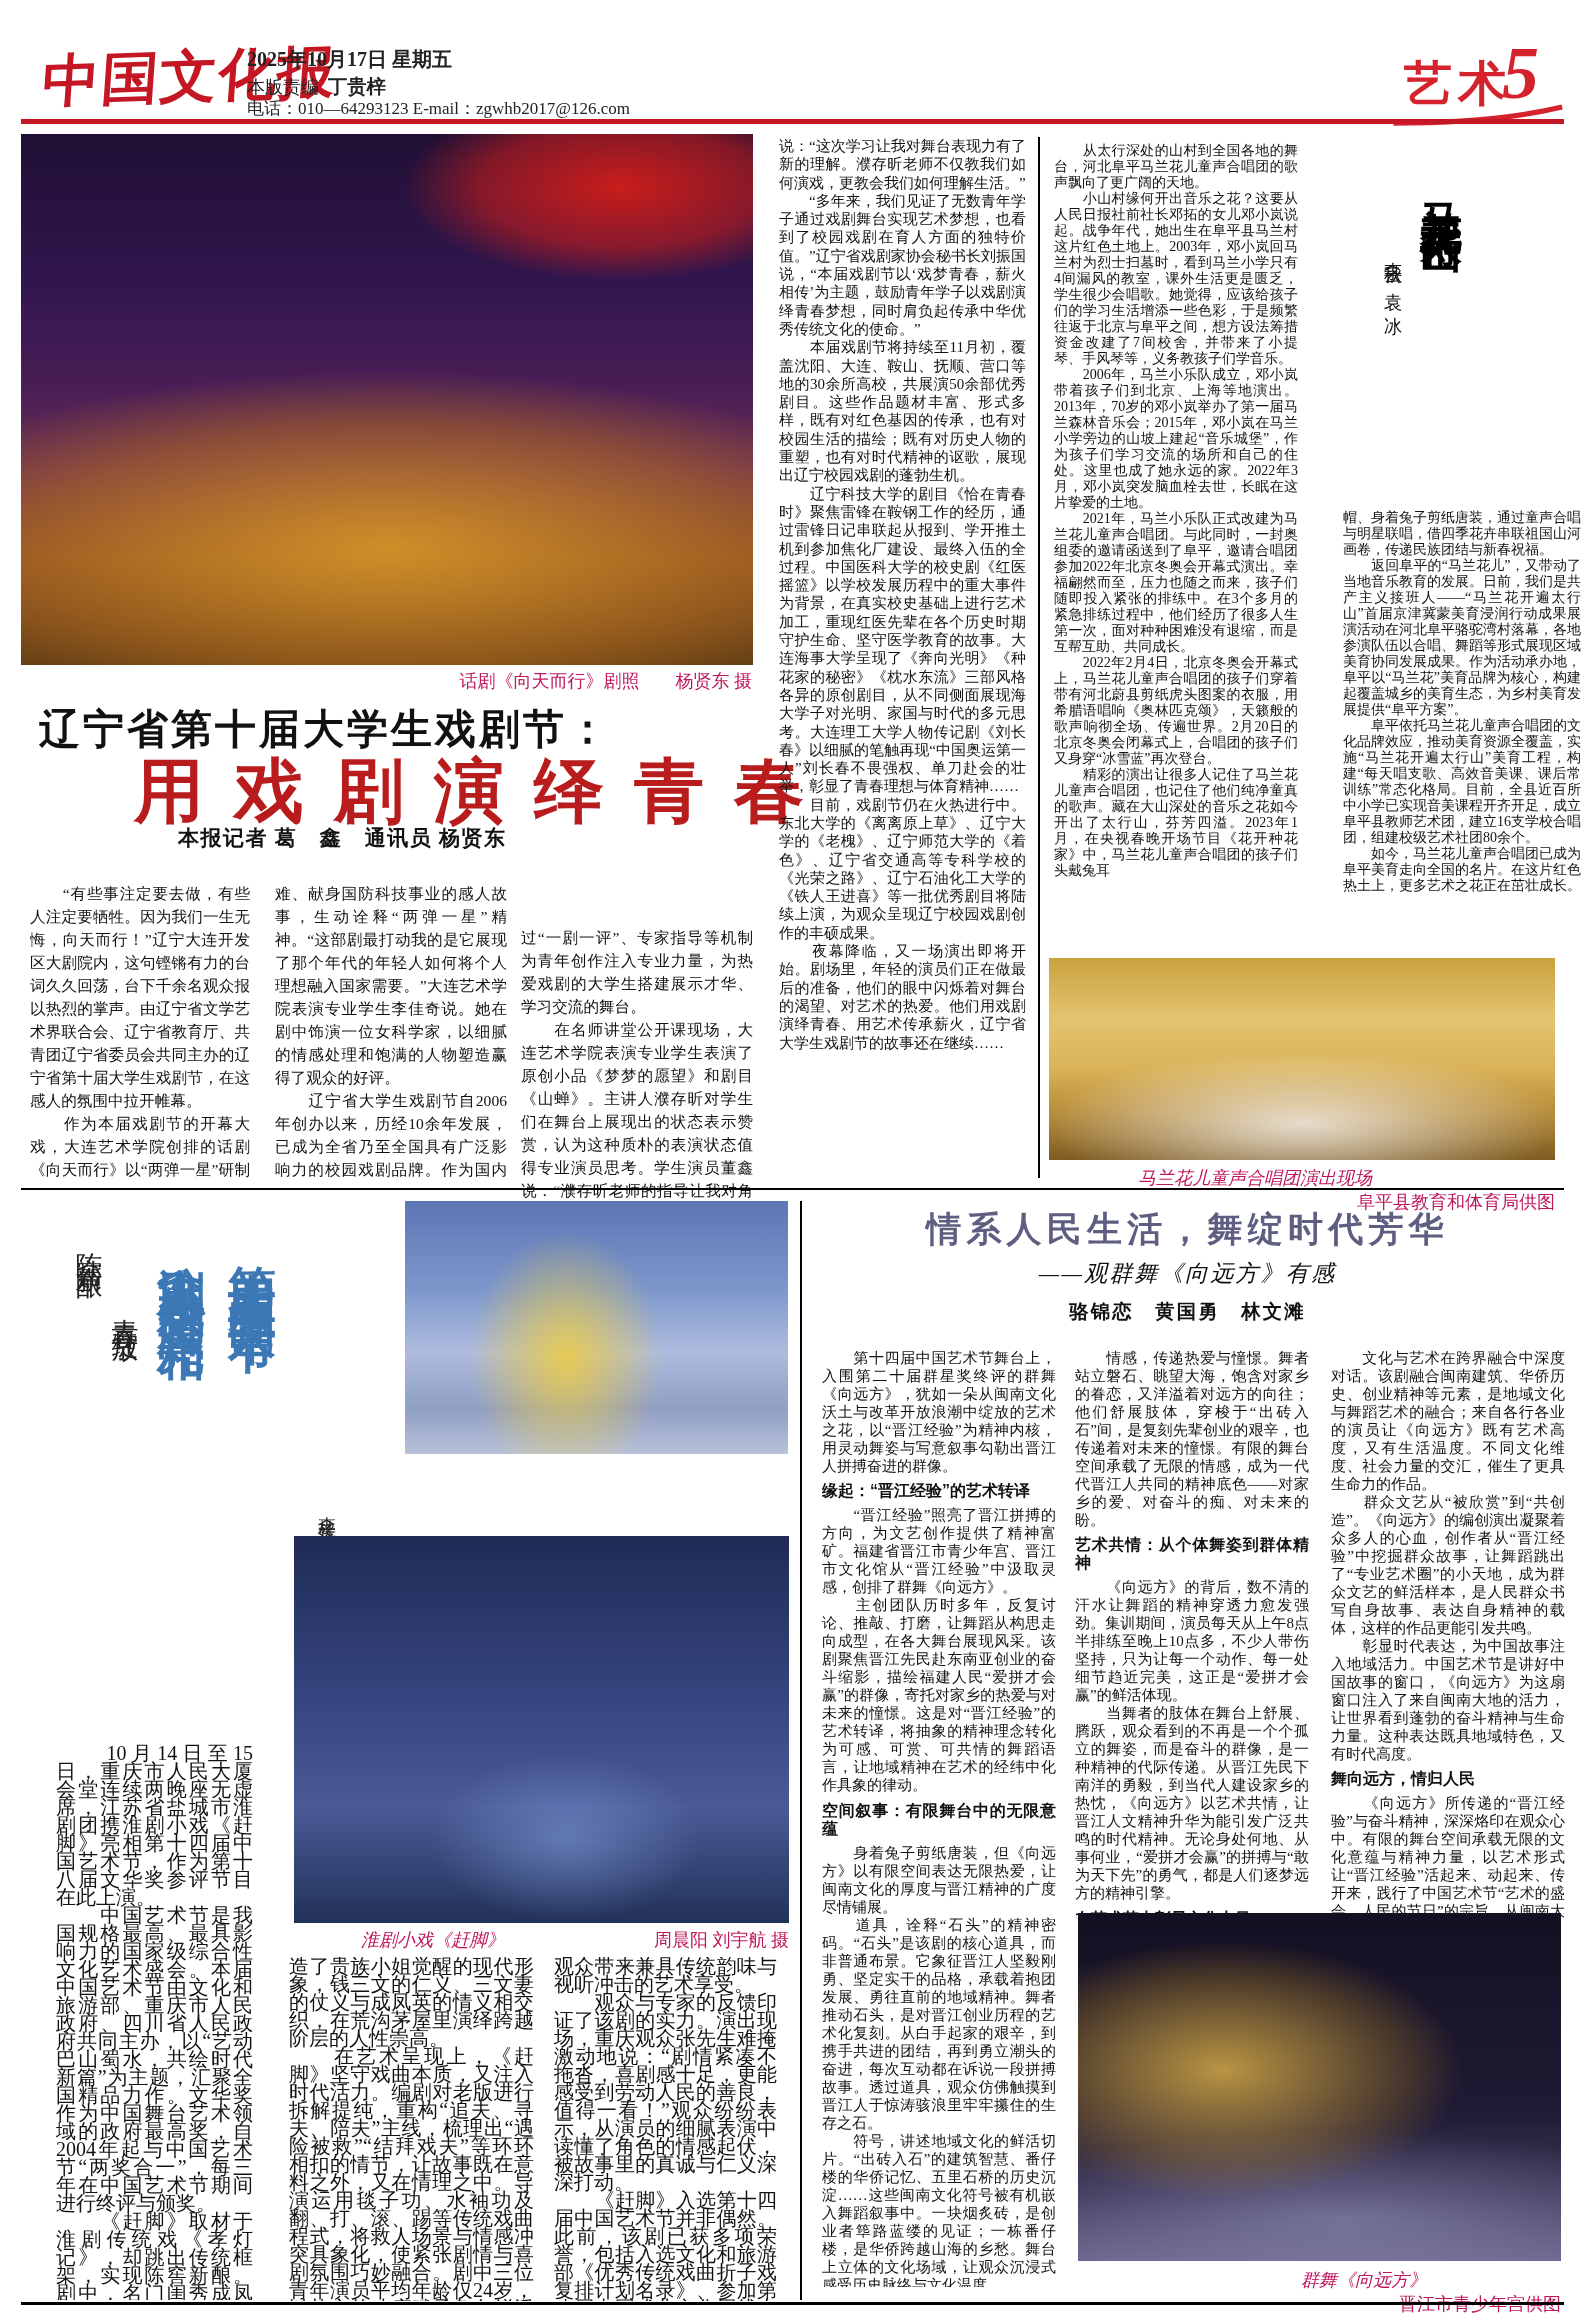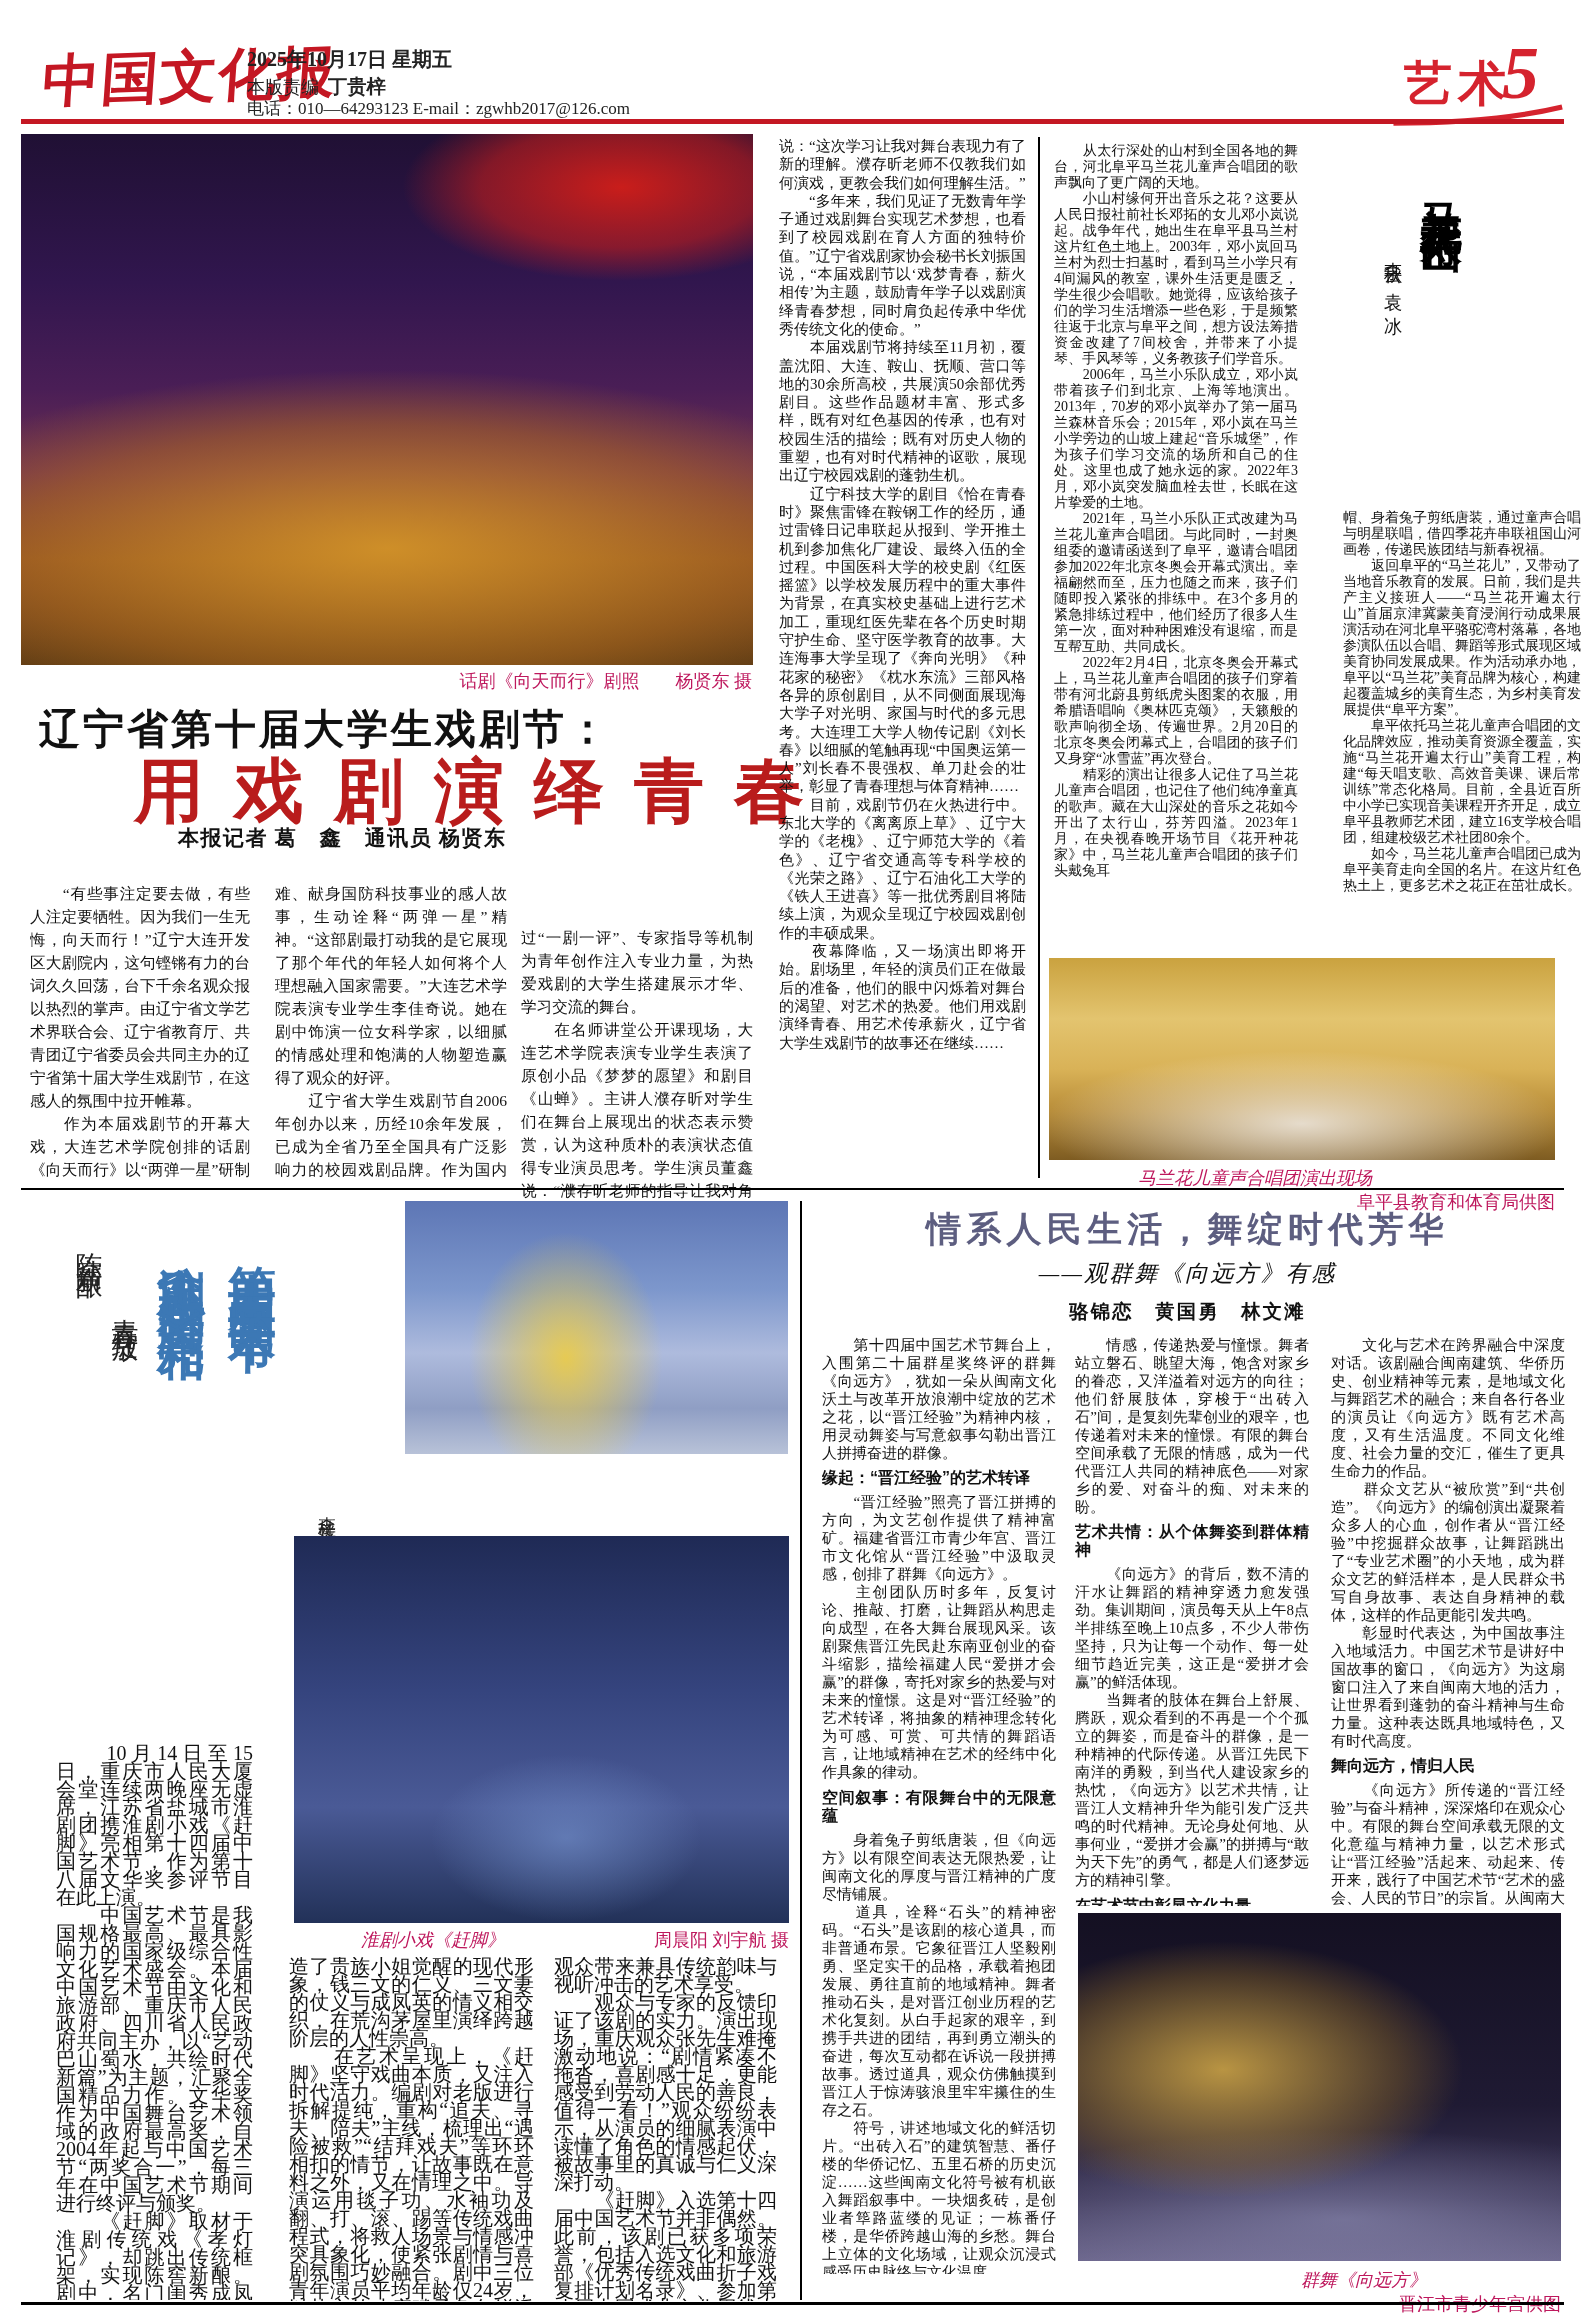--- a/index.html
+++ b/index.html
@@ -55,21 +55,21 @@
   .ml-byline{font-size:18.6px;letter-spacing:3px;color:#111;}
   
   .bl-kicker{font-size:27px;letter-spacing:6px;color:#222;}
   .bl-head{font-size:48px;font-weight:bold;color:#3c78b5;letter-spacing:7.4px;line-height:71px;}
   .bl-byline{font-size:18px;letter-spacing:3.7px;color:#222;}
   .bl-txt{font-size:20px;line-height:18px;}
   
   .br-title{font-size:35px;font-weight:bold;color:#5d5e80;letter-spacing:5.2px;text-align:center;}
   .br-sub{font-size:23px;text-align:center;letter-spacing:2.2px;font-style:italic;}
   .br-byline{font-size:19.3px;font-weight:bold;text-align:center;letter-spacing:2.2px;}
-  .br-txt{font-size:15px;line-height:18px;}
+  .br-txt{font-size:15px;line-height:18px;margin-top:13px;}
   .br-h{font-weight:bold;font-size:16px;margin:7.4px 0 6px 0;font-family:"Liberation Sans",sans-serif;}
   .br-txt p{margin:0;}
   .cap-kai{font-style:italic;}
 </style>
 </head>
 <body>
 
 <div id="page">
 
   <div class="abs logo" style="left:43px;top:39px;">中国文化报</div>

